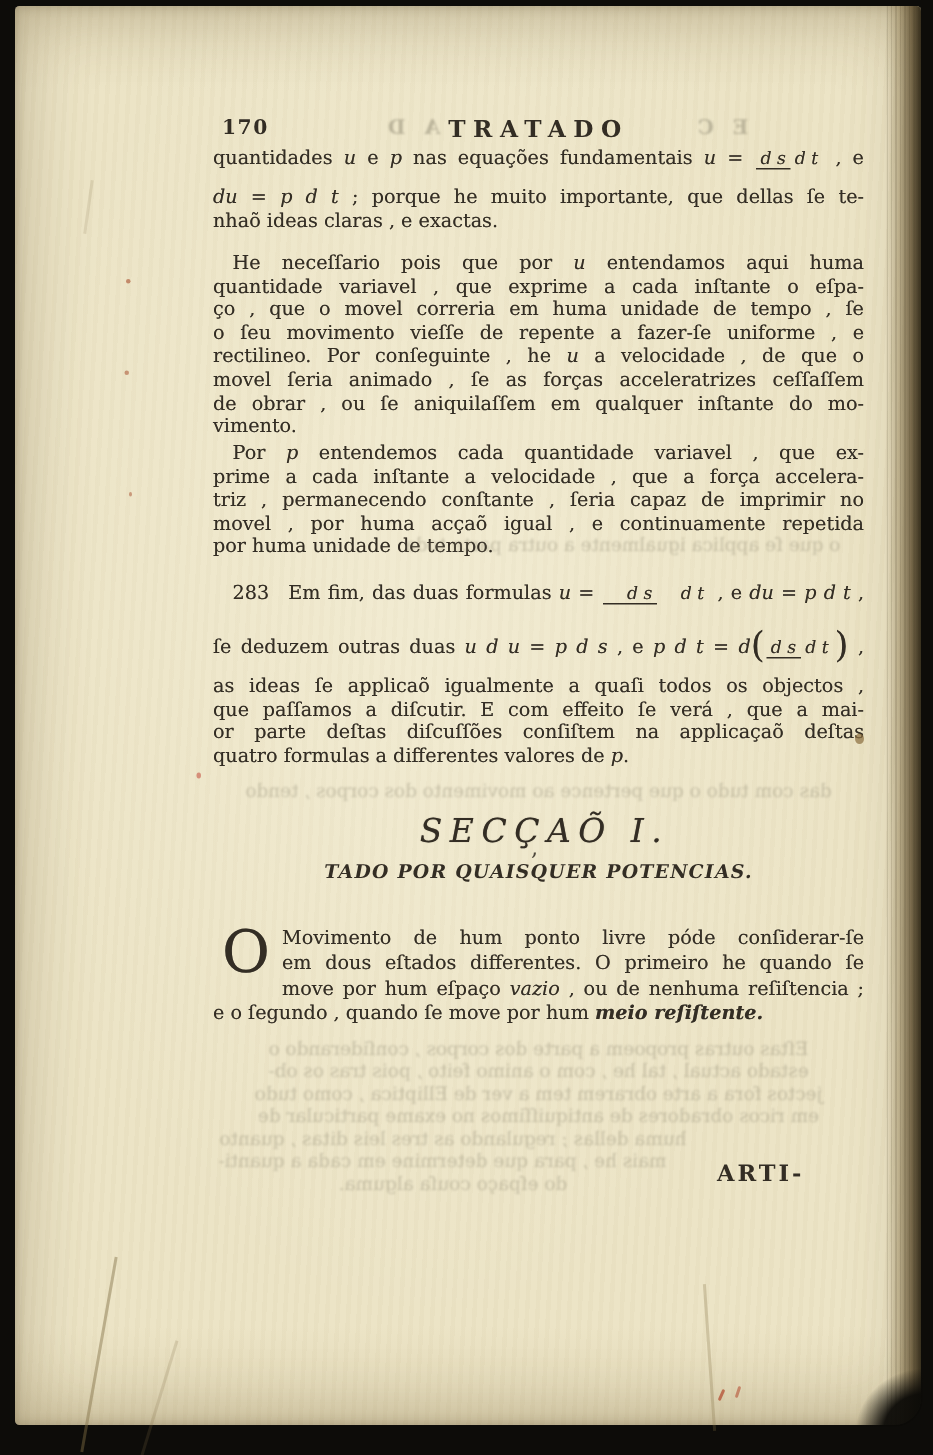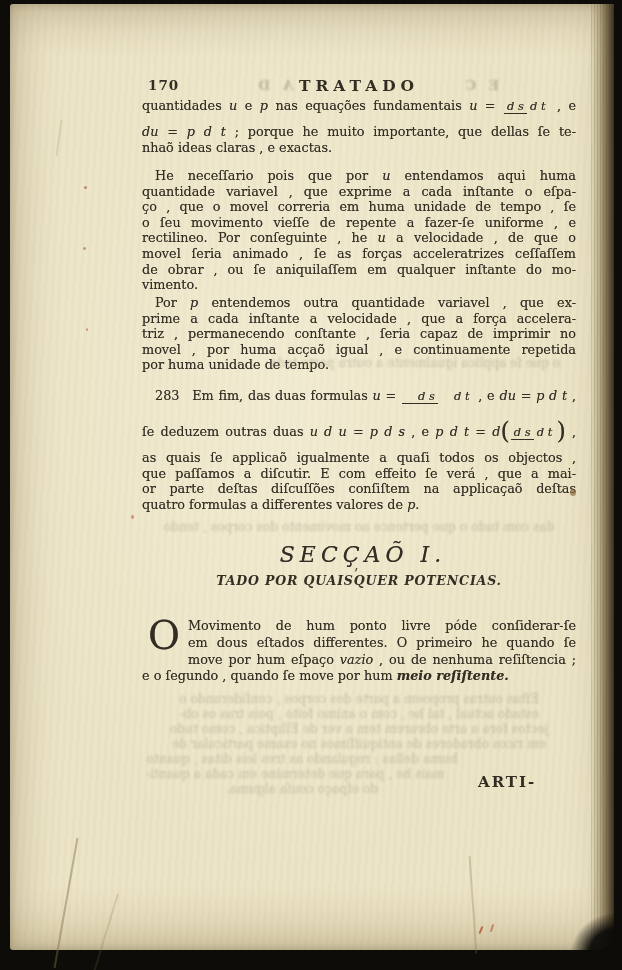--- a/index.html
+++ b/index.html
@@ -94,36 +94,36 @@
           <div class="line ind"><span>He neceſſario pois que por </span><span class="it">u</span><span> entendamos aqui huma</span></div>
           <div class="line"><span>quantidade variavel , que exprime a cada inſtante o eſpa-</span></div>
           <div class="line"><span>ço , que o movel correria em huma unidade de tempo , ſe</span></div>
           <div class="line"><span>o ſeu movimento vieſſe de repente a fazer-ſe uniforme , e</span></div>
           <div class="line"><span>rectilineo. Por conſeguinte , he </span><span class="it">u</span><span> a velocidade , de que o</span></div>
           <div class="line"><span>movel ſeria animado , ſe as forças acceleratrizes ceſſaſſem</span></div>
           <div class="line"><span>de obrar , ou ſe aniquilaſſem em qualquer inſtante do mo-</span></div>
           <div class="line last"><span>vimento.</span></div>
         </div>
         <div class="para" style="top: 291px;">
-          <div class="line ind"><span>Por </span><span class="it">p</span><span> entendemos outra quantidade variavel , que ex-</span></div>
+          <div class="line ind"><span>Por </span><span class="it">p</span><span> entendemos cada quantidade variavel , que ex-</span></div>
           <div class="line"><span>prime a cada inſtante a velocidade , que a força accelera-</span></div>
           <div class="line"><span>triz , permanecendo conſtante , ſeria capaz de imprimir no</span></div>
           <div class="line"><span>movel , por huma acçaõ igual , e continuamente repetida</span></div>
           <div class="line last"><span>por huma unidade de tempo.</span></div>
         </div>
         <div class="para" style="top: 374px;">
           <div class="line tall ind"><span>283 Em fim, das duas formulas </span><span class="it">u</span><span> = </span><span class="frac">
               <span class="num">d s</span>
               <span class="den">d t</span>
             </span><span> , e </span><span class="it">du</span><span> = </span><span class="it">p d t</span><span> ,</span></div>
           <div class="line tall"><span>ſe deduzem outras duas </span><span class="it">u d u</span><span> = </span><span class="it">p d s</span><span> , e </span><span class="it">p d t</span><span> = </span><span class="it">d</span><span class="bigp">(</span><span class="frac">
               <span class="num">d s</span>
               <span class="den">d t</span>
             </span><span class="bigp">)</span><span> ,</span></div>
-          <div class="line"><span>as quais ſe applicaõ igualmente a quaſi todos os objectos ,</span></div>
+          <div class="line"><span>as ideas ſe applicaõ igualmente a quaſi todos os objectos ,</span></div>
           <div class="line"><span>que paſſamos a diſcutir. E com effeito ſe verá , que a mai-</span></div>
           <div class="line"><span>or parte deſtas diſcuſſões conſiſtem na applicaçaõ deſtas</span></div>
           <div class="line last"><span>quatro formulas a differentes valores de </span><span class="it">p</span><span>.</span></div>
         </div>
         <div class="para" style="top: 614px; line-height: 16.8px;">
           <div class="dropcap">O</div>
           <div class="line"><span>Movimento de hum ponto livre póde conſiderar-ſe</span></div>
           <div class="line"><span>em dous eſtados differentes. O primeiro he quando ſe</span></div>
           <div class="line"><span>move por hum eſpaço </span><span class="it">vazio</span><span> , ou de nenhuma reſiſtencia ;</span></div>
           <div class="line last"><span>e o ſegundo , quando ſe move por hum </span><span class="itb">meio reſiſtente.</span></div>

